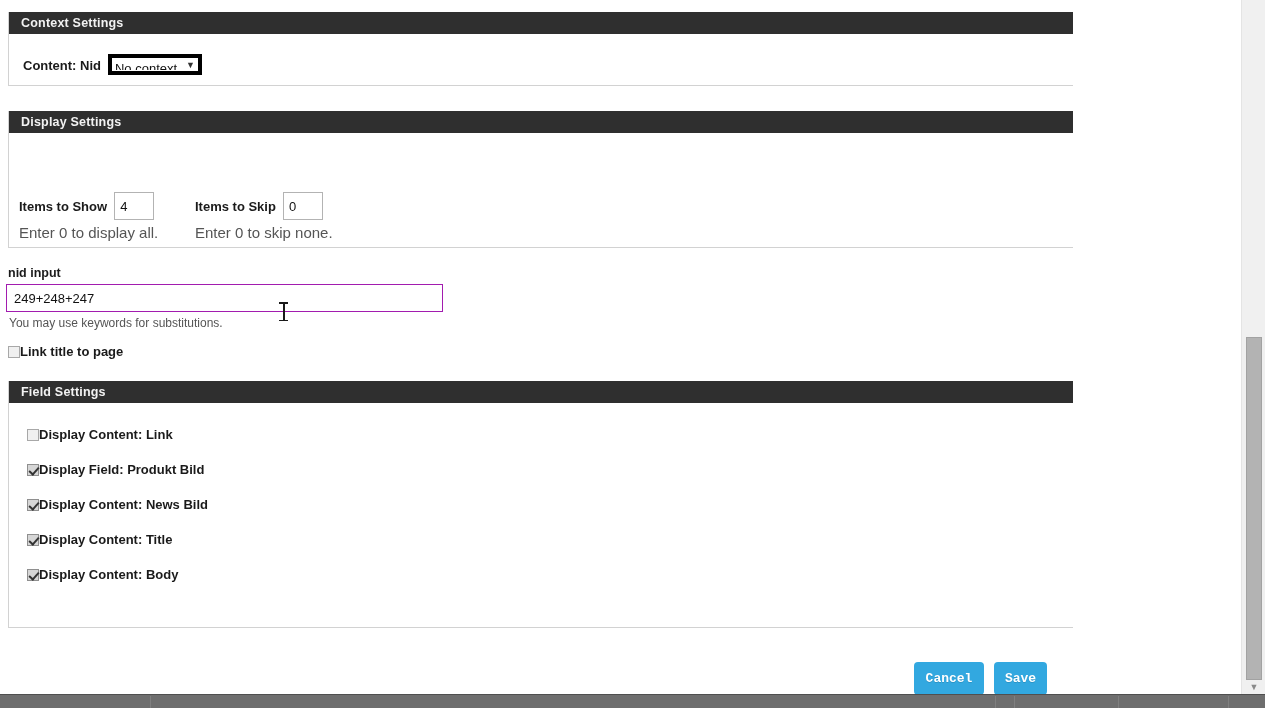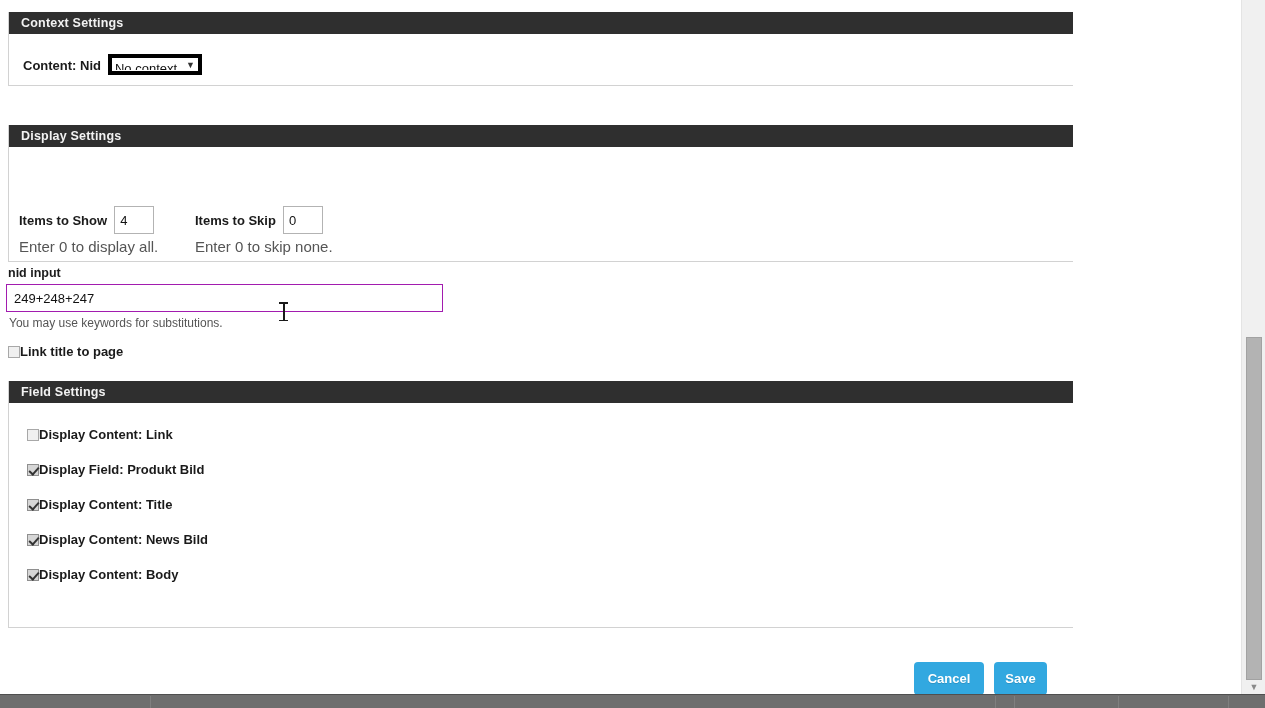--- a/index.html
+++ b/index.html
@@ -88,21 +88,21 @@
     right: 7px;
     top: 50%;
     transform: translateY(-50%);
     pointer-events: none;
     font-size: 9px;
     color: #333;
   }
   .select-wrap select { padding-right: 20px; }
 
   
-  #fs-display { top: 111px; height: 137px; overflow: hidden; margin-top: 14px; }
+  #fs-display { top: 111px; height: 137px; overflow: hidden; }
   #fs-display .fieldset-body { padding: 0; position: relative; height: 114px; }
 
   .items-group { position: absolute; }
   .items-group .row1 { display: flex; align-items: center; }
   .items-group .desc {
     font-size: 15px;
     color: #555555;
     margin-top: 4px;
   }
   input.num-input {
@@ -196,21 +196,21 @@
 
   
   #footer-actions {
     position: absolute;
     right: 26px;
     top: 662px;
     display: flex;
     gap: 10px;
   }
   .btn {
-    font-family: Liberation Sans, sans-serif;
+    font-family: Liberation Mono, monospace;
     font-weight: bold;
     font-size: 13px;
     color: #ffffff;
     background: #32a8e0;
     border: none;
     border-radius: 4px;
     height: 33px;
     min-width: 53px;
     padding: 0 16px;
     cursor: pointer;
@@ -356,25 +356,25 @@
           <div class="field-cb-row">
             <span class="checkbox"></span>
             <span class="cb-label">Display Content: Link</span>
           </div>
           <div class="field-cb-row">
             <span class="checkbox checked"></span>
             <span class="cb-label">Display Field: Produkt Bild</span>
           </div>
           <div class="field-cb-row">
             <span class="checkbox checked"></span>
-            <span class="cb-label">Display Content: Title</span>
+            <span class="cb-label">Display Content: News Bild</span>
           </div>
           <div class="field-cb-row">
             <span class="checkbox checked"></span>
-            <span class="cb-label">Display Content: News Bild</span>
+            <span class="cb-label">Display Content: Title</span>
           </div>
           <div class="field-cb-row">
             <span class="checkbox checked"></span>
             <span class="cb-label">Display Content: Body</span>
           </div>
         </div>
     </div>
 
     <div id="footer-actions">
       <button class="btn" id="btn-cancel" style="background: rgb(50, 168, 224);">Cancel</button>

